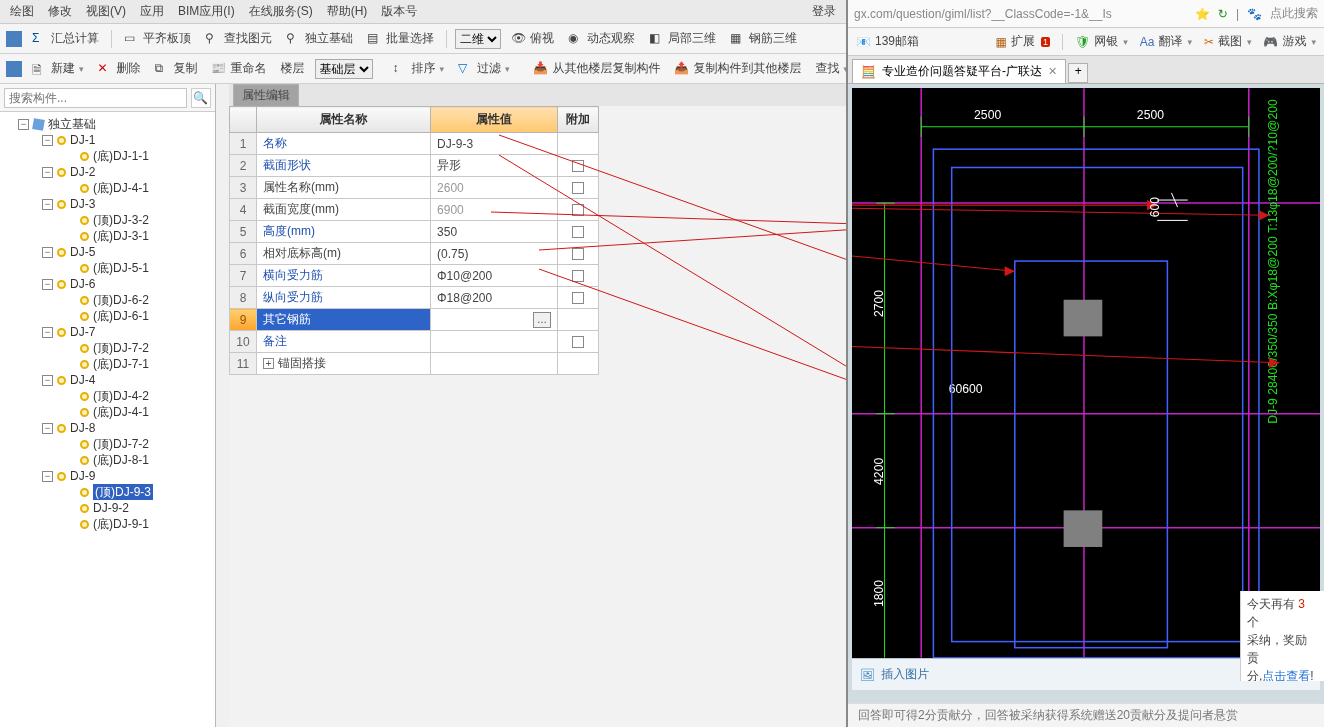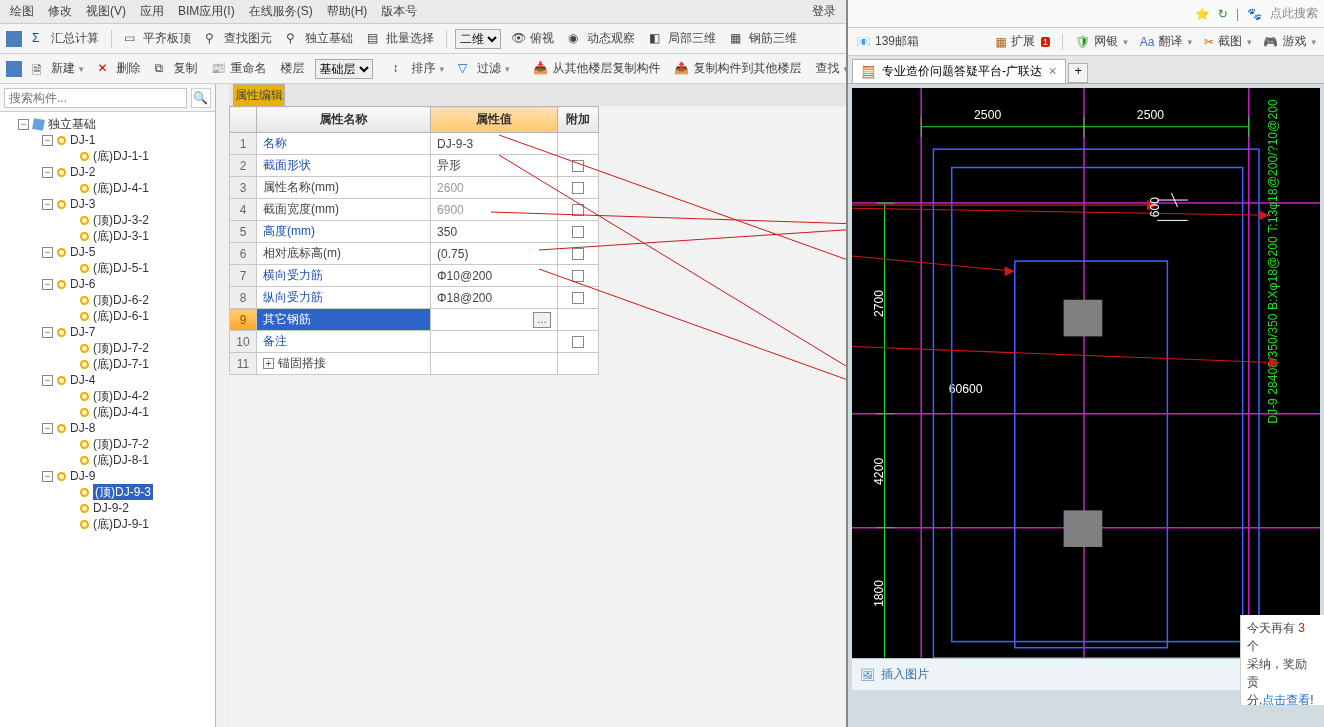--- a/index.html
+++ b/index.html
@@ -28,21 +28,21 @@
 .tree { flex: 1; overflow: auto; padding: 4px 0; user-select: none; }
 .tree-node { display: flex; align-items: center; height: 16px; line-height: 16px; color: #333; white-space: nowrap; }
 .tree-node .expander { width: 11px; height: 11px; border: 1px solid #888; display: inline-flex; align-items: center; justify-content: center; font-size: 9px; line-height: 1; margin-right: 4px; color: #555; background: #fff; }
 .tree-node .bullet { width: 9px; height: 9px; border-radius: 50%; border: 2px solid #e8b000; background: #fff4c8; margin-right: 4px; }
 .tree-node .cube { width: 11px; height: 11px; background: #6aa0dc; transform: rotate(10deg); margin-right: 4px; }
 .tree-node.selected > span.label { background: #3060c0; color: #fff; padding: 0 2px; }
 .tree-indent { display: inline-block; }
 
 .prop-panel { flex: 1; display: flex; flex-direction: column; background: #f2f2f2; position: relative; }
 .prop-tab { height: 22px; display: flex; align-items: flex-end; padding-left: 4px; background: #e5e5e5; }
-.prop-tab-btn { background: #eab308; border: 1px solid #b0b0b0; border-bottom: none; padding: 2px 1px; color: #444; margin-top: 40px; }
+.prop-tab-btn { background: #a3a3a3; border: 1px solid #b0b0b0; border-bottom: none; padding: 2px 8px; color: #444; margin-top: 40px; }
 .prop-table { border: 1px solid #b0b0b0; border-collapse: collapse; width: 370px; background: #fff; margin: 0; }
 .prop-table th { background: linear-gradient(#fafafa, #e6e6e6); border: 1px solid #b5b5b5; padding: 4px 6px; font-weight: bold; color: #333; height: 24px; }
 .prop-table th.val { background: linear-gradient(#ffe0b0, #ffc86f); }
 .prop-table td { border: 1px solid #c8c8c8; padding: 2px 6px; height: 20px; color: #444; vertical-align: middle; }
 .prop-table td.rownum { background: #eee; text-align: center; color: #666; width: 26px; }
 .prop-table td.name.blue { color: #2050b0; }
 .prop-table td.val.gray { color: #999; }
 .prop-table tr.sel td.rownum { background: linear-gradient(#ffcf6f,#ffa52e); color:#935200; }
 .prop-table tr.sel td.name { background: #2e64c8; color: #fff; }
 .prop-table tr.sel td.val { background: #fff; }
@@ -448,20 +448,21 @@
             <line x1="310" y1="185" x2="630" y2="300"></line>
           </g>
         </svg>
       </div>
     </div>
 
   </div>
 
   <div class="right-browser">
     <div class="addr-bar">
+      <span class="url">gx.com/question/giml/list?__ClassCode=-1&amp;__Is</span>
       <div class="addr-icongrp">
         <span>⭐</span>
         <span style="color:#2a9020;">↻</span>
         <span style="color:#888;">|</span>
         <span style="color:#2050c0;">🐾</span>
         <span style="color:#888;">点此搜索</span>
       </div>
     </div>
     <div class="bkm-bar">
       <div class="bkm-item">
@@ -582,15 +583,16 @@
 
       <div class="note-box">
         <span>今天再有 </span><span class="red">3</span><span> 个</span><br>
         <span>采纳，奖励贡</span><br>
         <span>分,</span><a href="#">点击查看</a>!<br>
         <br>
         
       </div>
     </div>
 
+    <div class="hint-strip">回答即可得2分贡献分，回答被采纳获得系统赠送20贡献分及提问者悬赏</div>
   </div>
 
 </div>
 
 </body></html>

